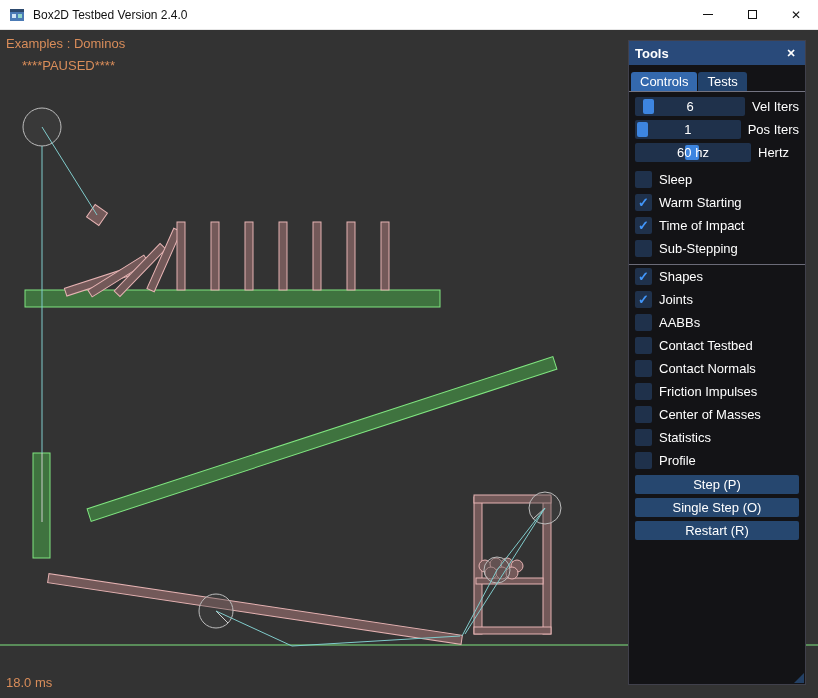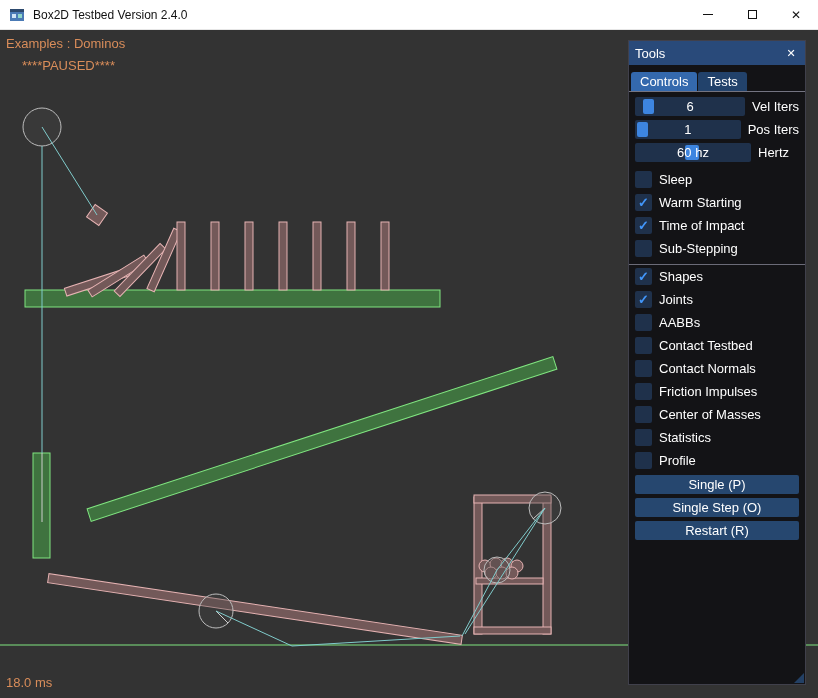--- a/index.html
+++ b/index.html
@@ -34,21 +34,21 @@
 
   .static-shape{fill:var(--static-fill);stroke:var(--static-outline);stroke-width:1;}
   .dyn{fill:var(--dynamic-fill);stroke:var(--dynamic-outline);stroke-width:1;}
   .sleep{fill:var(--sleeping-fill);fill-opacity:.35;stroke:var(--sleeping-outline);stroke-width:1;}
   .joint-line{stroke:var(--joint);stroke-width:1;}
   .ground-line{stroke:var(--static-outline);stroke-width:1;}
   .anchor-line{stroke:#cfcfcf;stroke-width:1;}
 
   
   .tools{position:absolute;left:628px;top:10px;width:178px;height:645px;background:var(--panel-bg);border:1px solid rgba(110,110,128,.5);color:#fff;font-size:13px;}
-  .tools-title{height:22px;background:var(--titlebar-active);display:flex;align-items:center;padding:12px 6px;}
+  .tools-title{height:22px;background:var(--titlebar-active);display:flex;align-items:center;padding:12px 6px;font-weight:bold;}
   .tools-title .t{flex:1;}
   .tools-close{width:16px;height:16px;display:flex;align-items:center;justify-content:center;font-size:11px;color:#fff;}
   .tabbar{display:flex;margin-top:7px;padding-left:2px;border-bottom:1px solid rgba(150,150,165,.75);}
   .tab{height:19px;line-height:19px;padding:0 9px;background:var(--tab);margin-right:1px;border-radius:3px 3px 0 0;}
   .tab.active{background:var(--tab-active);}
   .panel-body{padding:2px 6px 0 6px;}
 
   .slider-row{display:flex;align-items:center;height:19px;margin-bottom:4px;}
   .slider-frame{position:relative;width:116px;height:19px;background:var(--frame-bg);border-radius:2px;}
   .grab{position:absolute;top:2px;width:11px;height:15px;background:var(--grab);border-radius:2px;}
@@ -259,21 +259,21 @@
             <span class="checkbox"></span>
             <span class="row-label">Statistics</span>
           </div>
           <div class="check-row">
             <span class="checkbox"></span>
             <span class="row-label">Profile</span>
           </div>
         </div>
 
         <div class="buttons">
-          <button class="panel-btn">Single (P)</button>
+          <button class="panel-btn">Step (P)</button>
           <button class="panel-btn">Single Step (O)</button>
           <button class="panel-btn">Restart (R)</button>
         </div>
 
       </div>
       <div class="resize-grip"></div>
     </div>
 
   </div>
 </div>

